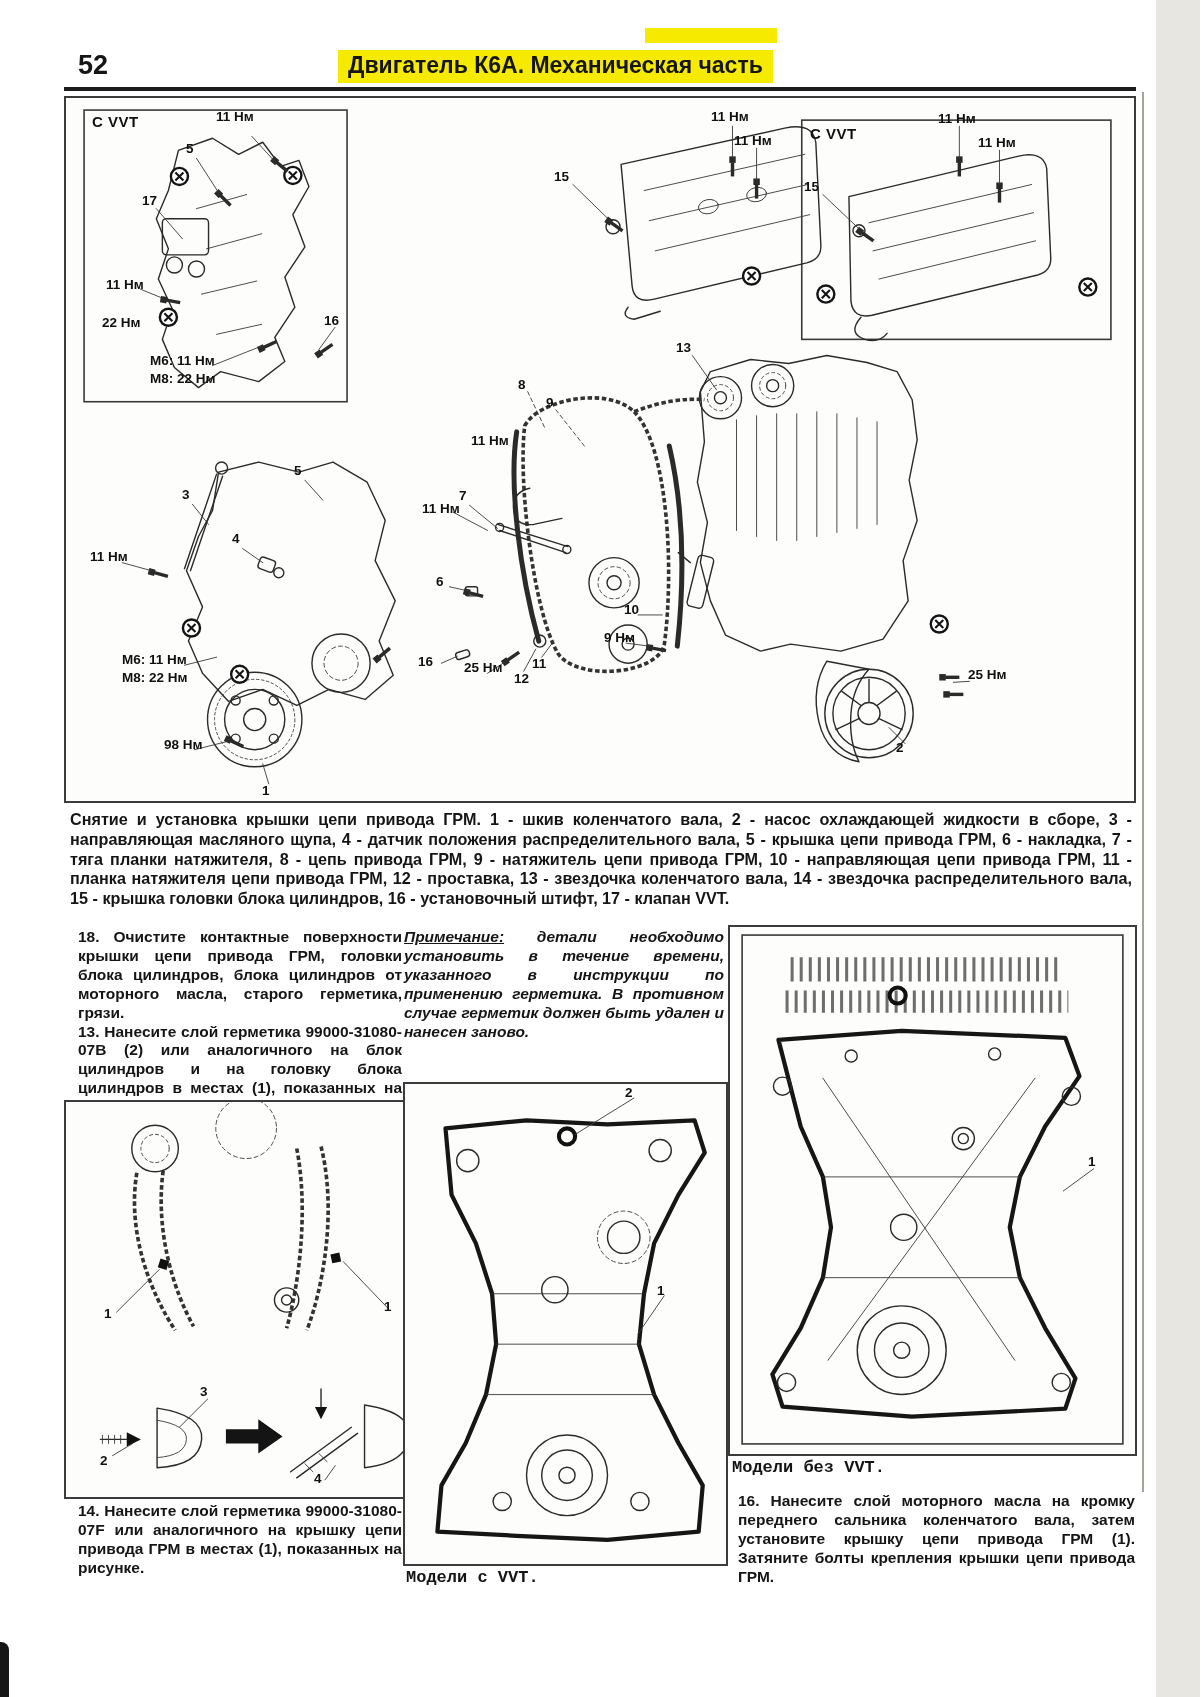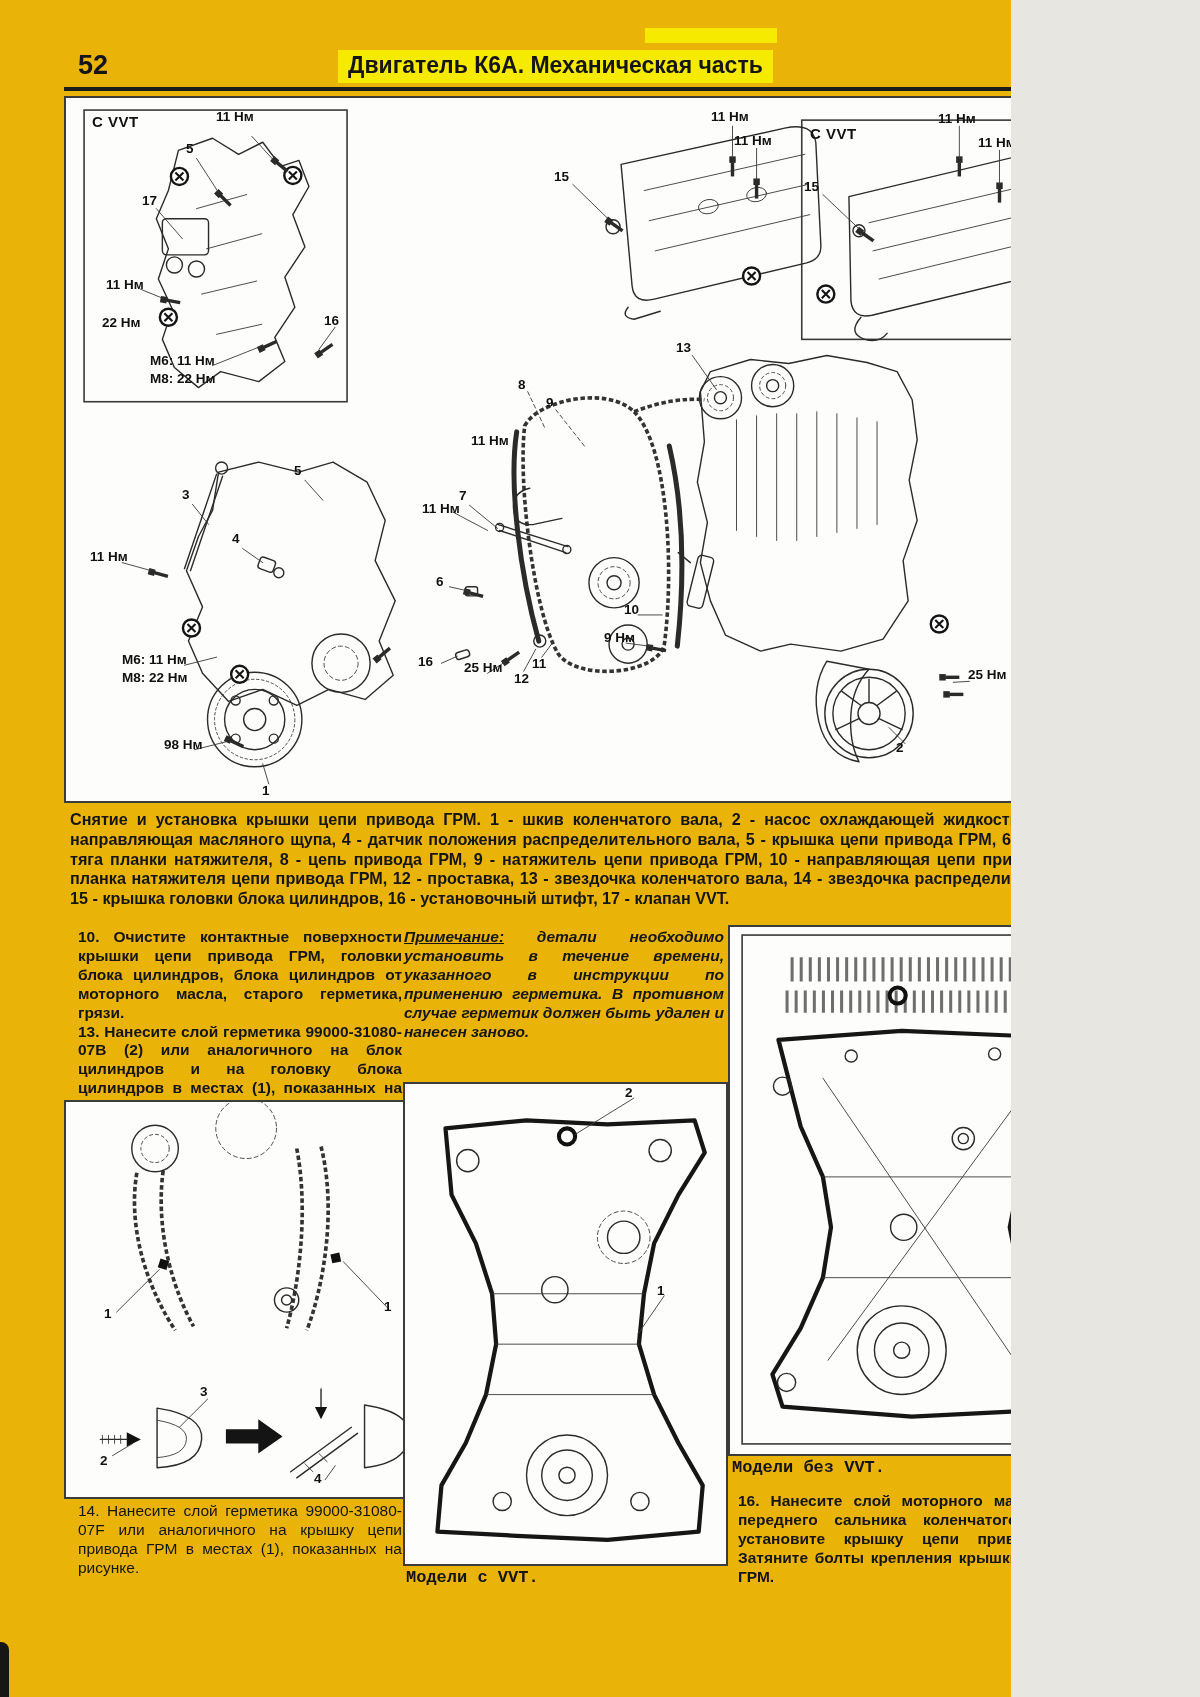--- a/index.html
+++ b/index.html
@@ -1,16 +1,16 @@
 <!DOCTYPE html>
 <html><head>
 <meta charset="utf-8">
 <style>
   html,body{margin:0;padding:0;background:#e8e6e0;}
-  .page{position:relative;width:1011px;height:1697px;background:#eab308;
+  .page{position:relative;width:1156px;height:1697px;background:#ffffff;
         font-family:"Liberation Sans",sans-serif;color:#151515;overflow:hidden;}
   .page-num{position:absolute;left:78px;top:50px;font-size:27px;font-weight:bold;}
   .page-title{position:absolute;left:338px;top:50px;font-size:23px;font-weight:bold;
               background:#f6ea00;padding:2px 10px 4px;white-space:nowrap;}
   .yellow-smear{position:absolute;left:645px;top:28px;width:132px;height:15px;background:#f6ea00;}
   .header-rule{position:absolute;left:64px;top:87px;width:1072px;height:4px;background:#1c1c1c;}
   .edge-right{position:absolute;left:1142px;top:92px;width:2px;height:1400px;background:#a5a29a;}
   .corner-mark{position:absolute;left:0;top:1642px;width:9px;height:55px;background:#161616;border-radius:0 8px 0 0;}
 
   .main-figure{position:absolute;left:64px;top:96px;width:1068px;height:703px;
@@ -28,21 +28,21 @@
   .fig-caption{position:absolute;left:70px;top:810px;width:1062px;margin:0;
                font-size:16.2px;font-weight:bold;line-height:1.22;text-align:justify;}
   .col{position:absolute;}
   .col p{margin:0;font-size:15.5px;font-weight:bold;line-height:1.22;text-align:justify;}
   .col-left{left:78px;top:928px;width:324px;}
   .col-mid{left:404px;top:928px;width:320px;}
   .note{font-style:italic;}
   .note-label{text-decoration:underline;}
   .it{font-style:italic;}
   .step14{position:absolute;left:78px;top:1502px;width:324px;margin:0;
-          font-size:15.5px;font-weight:normal;line-height:1.22;text-align:justify;}
+          font-size:15.5px;font-weight:bold;line-height:1.22;text-align:justify;}
   .step16{position:absolute;left:738px;top:1492px;width:397px;margin:0;
           font-size:15.5px;font-weight:bold;line-height:1.22;text-align:justify;}
   .sub-caption{position:absolute;margin:0;font-size:17px;font-weight:bold;font-family:Liberation Mono, monospace;}
   .mid-caption{left:406px;top:1568px;}
   .right-caption{left:732px;top:1458px;}
 
   .ln{fill:none;stroke:#2b2b2b;stroke-width:1.4;stroke-linecap:round;stroke-linejoin:round;}
   .thin{fill:none;stroke:#3a3a3a;stroke-width:.9;stroke-linecap:round;}
   .frame{fill:none;stroke:#3a3a3a;stroke-width:1.6;}
   .chain{fill:none;stroke:#333;stroke-width:3.6;stroke-dasharray:4.5 2.6;}
@@ -217,21 +217,21 @@
         <span class="fig-label" style="left: 98px; top: 640px;">98 Нм</span>
         <span class="fig-label" style="left: 196px; top: 686px;">1</span>
         <span class="fig-label" style="left: 902px; top: 570px;">25 Нм</span>
         <span class="fig-label" style="left: 830px; top: 643px;">2</span>
       </div>
   </div>
 
   <p class="fig-caption">Снятие и установка крышки цепи привода ГРМ. 1 - шкив коленчатого вала, 2 - насос охлаждающей жидкости в сборе, 3 - направляющая масляного щупа, 4 - датчик положения распределительного вала, 5 - крышка цепи привода ГРМ, 6 - накладка, 7 - тяга планки натяжителя, 8 - цепь привода ГРМ, 9 - натяжитель цепи привода ГРМ, 10 - направляющая цепи привода ГРМ, 11 - планка натяжителя цепи привода ГРМ, 12 - проставка, 13 - звездочка коленчатого вала, 14 - звездочка распределительного вала, 15 - крышка головки блока цилиндров, 16 - установочный штифт, 17 - клапан VVT.</p>
 
   <div class="col col-left">
-    <p>10. Очистите контактные поверхности крышки цепи привода ГРМ, головки блока цилиндров, блока цилиндров от моторного масла, старого герметика, грязи.</p>
+    <p>18. Очистите контактные поверхности крышки цепи привода ГРМ, головки блока цилиндров, блока цилиндров от моторного масла, старого герметика, грязи.</p>
     <p>13. Нанесите слой герметика 99000-31080-07B (2) или аналогичного на блок цилиндров и на головку блока цилиндров в местах (1), показанных на рисунке, и удалите излишки шпателем (4).</p>
   </div>
 
   <div class="col col-mid">
     <p class="note"><span class="note-label">Примечание:</span><span> детали необходимо установить в течение времени, указанного в инструкции по применению герметика. В противном случае герметик должен быть удален и нанесен заново.</span></p>
   </div>
 
   <div class="sub-figure left-figure">
     <svg viewBox="0 0 333 391" preserveAspectRatio="none">
       <circle class="ln" cx="88" cy="46" r="23"></circle>

